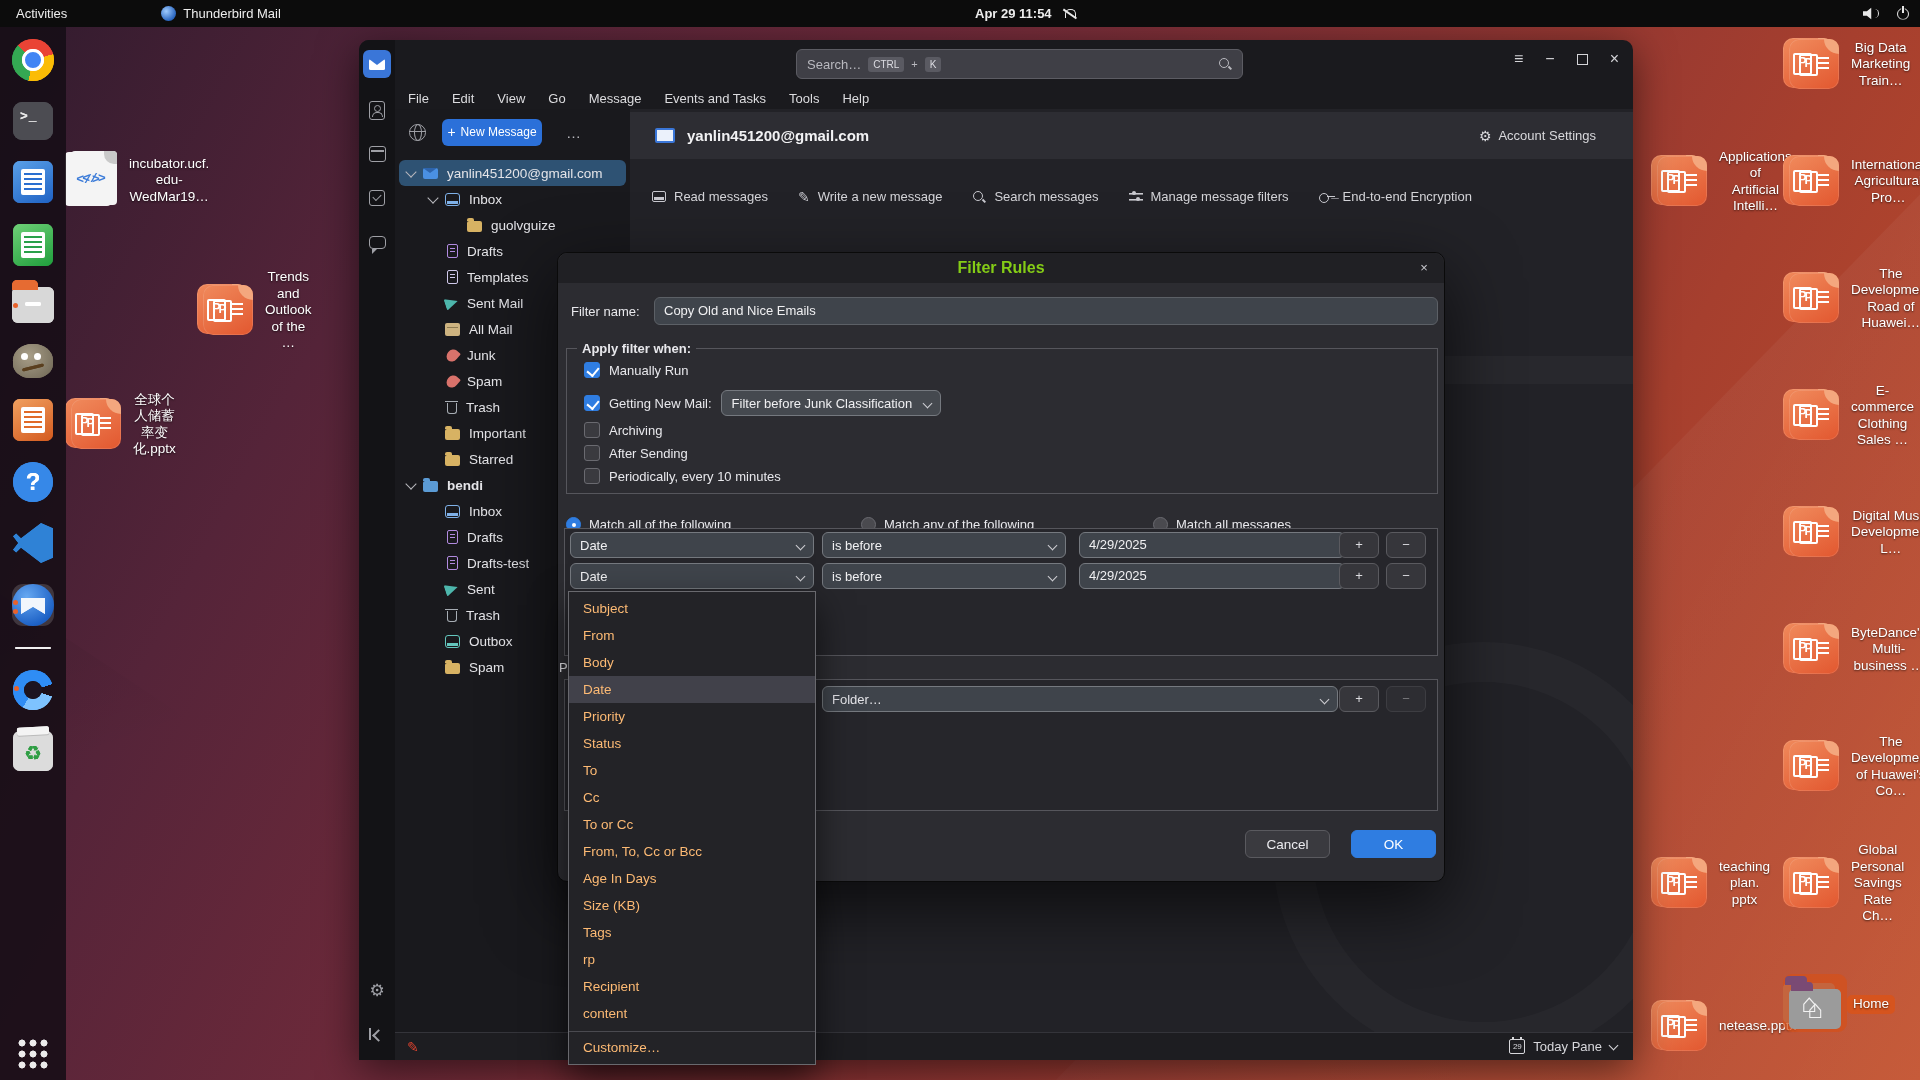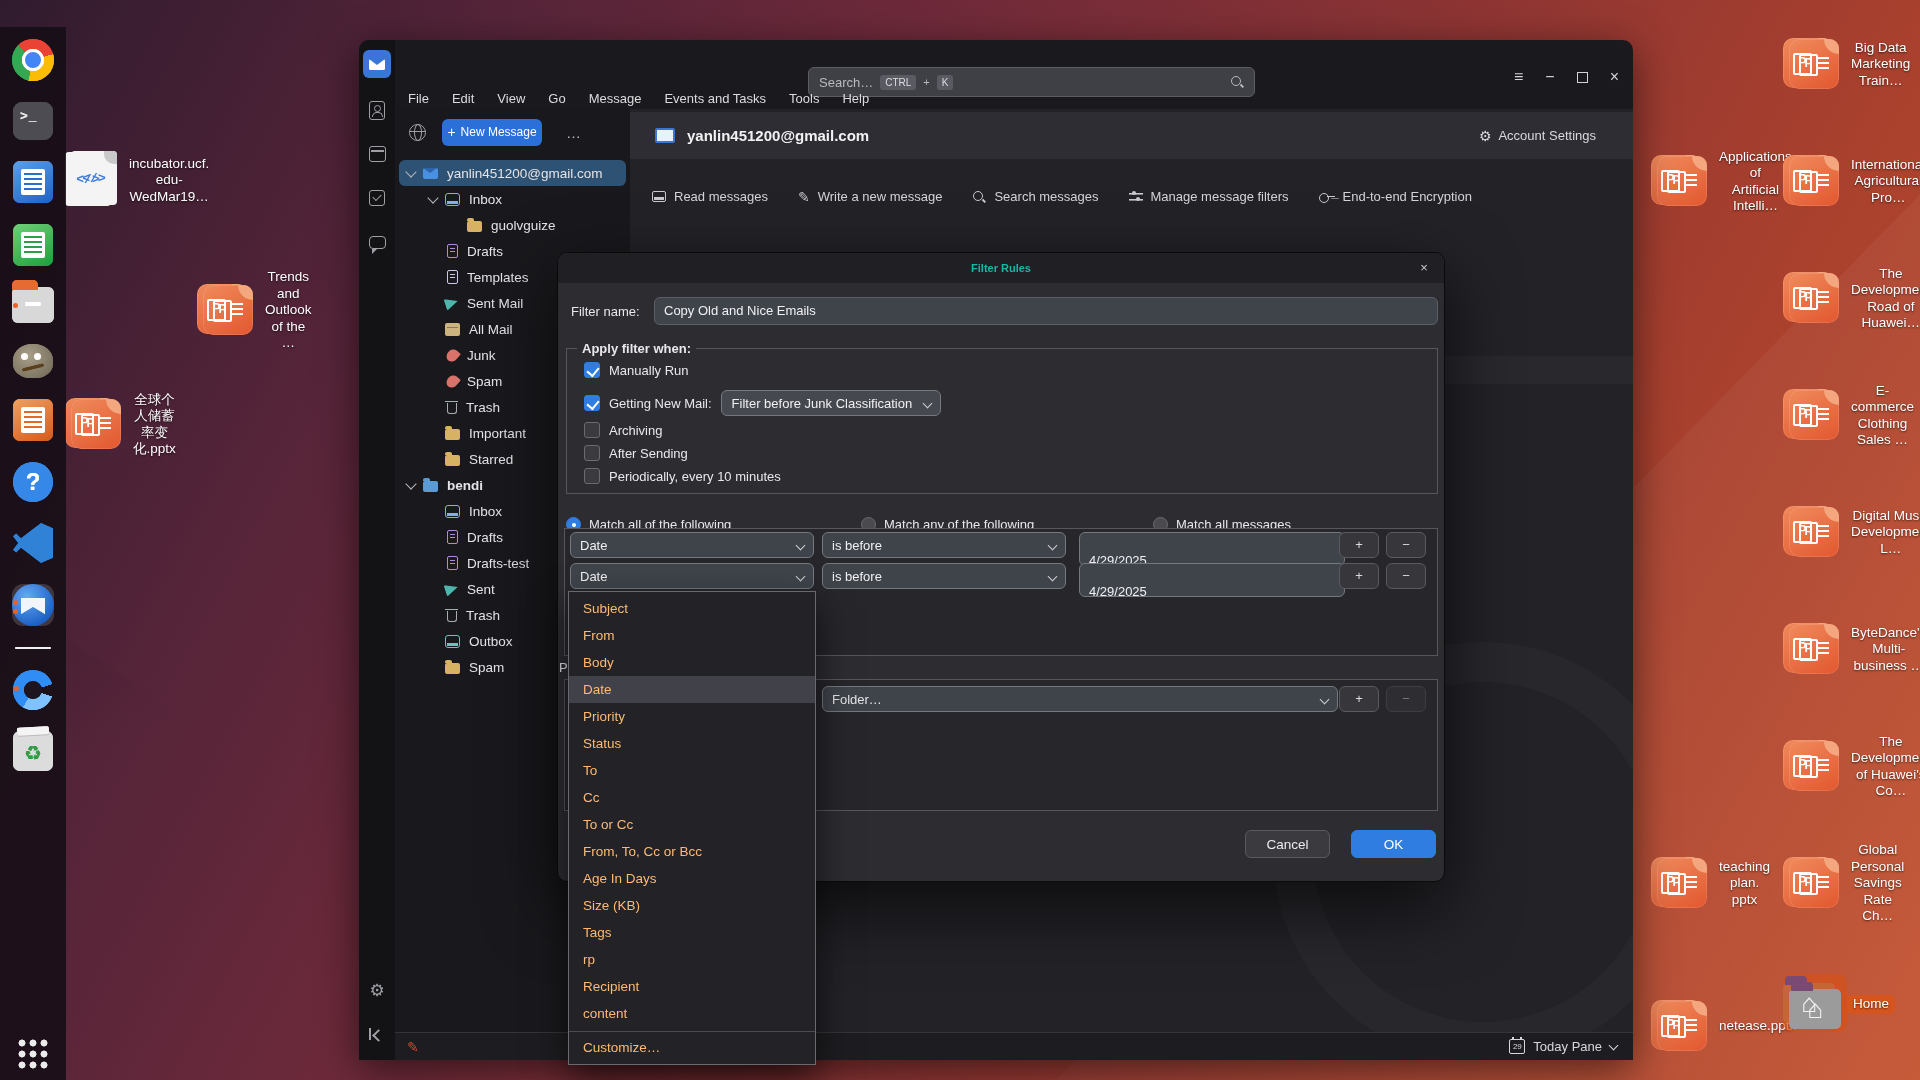--- a/index.html
+++ b/index.html
@@ -126,21 +126,21 @@
   .ico-tasks::after { content:""; position:absolute; left:3px; top:3px; width:7px; height:4px; border-left:1.8px solid #9fa0a6;
     border-bottom:1.8px solid #9fa0a6; transform:rotate(-45deg); }
   .ico-chat { width:17px; height:13px; border:1.7px solid #9fa0a6; border-radius:4px; position:relative; }
   .ico-chat::after { content:""; position:absolute; left:2px; bottom:-6px; border-left:5px solid #9fa0a6; border-bottom:5px solid transparent; }
   .ico-gear { font-size:17px; color:#9fa0a6; line-height:1; }
   .ico-collapse { position:relative; width:16px; height:12px; }
   .ico-collapse::before { content:""; position:absolute; left:0; top:0; width:2px; height:12px; background:#9fa0a6; }
   .ico-collapse::after { content:""; position:absolute; left:5px; top:3px; width:7px; height:7px; border-left:2px solid #9fa0a6;
     border-bottom:2px solid #9fa0a6; transform:rotate(45deg); }
 
-  .titlebar { position:absolute; left:36px; top:0; right:0; height:48px;margin-top:18px; }
+  .titlebar { position:absolute; left:24px; top:0; right:0; height:48px; }
   .searchbox { position:absolute; left:413px; top:9px; width:447px; height:30px; background:#3f3f46; border:1px solid #5c5c63;
     border-radius:6px; display:flex; align-items:center; padding:0 10px; color:#b9b9bf; font-size:13px; gap:7px; }
   .kbd { background:#5a5a62; color:#dcdce2; border-radius:3px; font-size:10px; padding:2px 5px; }
   .searchbox .plus { font-size:11px; }
   .ic-search { position:relative; width:14px; height:14px; display:inline-block; }
   .ic-search::before { content:""; position:absolute; left:1px; top:1px; width:8px; height:8px; border:1.7px solid #b9b9bf; border-radius:50%; }
   .ic-search::after { content:""; position:absolute; left:10px; top:10px; width:4px; height:1.7px; background:#b9b9bf; transform:rotate(45deg); }
   .searchbox .ic-search { margin-left:auto; }
   .wctrl { position:absolute; top:10px; display:flex; align-items:center; gap:22px; right:14px; color:#d4d4d8; font-size:16px; }
   .wctrl span { cursor:default; }
@@ -224,21 +224,21 @@
   .todaypane { margin-left:auto; margin-right:16px; display:flex; align-items:center; gap:8px; color:#d8d8dc; font-size:13px; }
   .ic-cal29 { width:16px; height:15px; border:1.5px solid #d8d8dc; border-radius:2px; font-size:8px; line-height:13px; text-align:center;
     color:#d8d8dc; position:relative; }
   .ic-cal29::before { content:""; position:absolute; left:2px; top:-3px; width:2px; height:3px; background:#d8d8dc; box-shadow:8px 0 0 #d8d8dc; }
   .caret-s { width:7px; height:7px; border-right:1.5px solid #d8d8dc; border-bottom:1.5px solid #d8d8dc; transform:rotate(45deg); margin-top:-3px; }
 
   
   .dialog { position:absolute; left:557px; top:252px; width:888px; height:630px; background:#2c2c31; border-radius:10px;
     border:1px solid #0a0a0a; box-shadow:0 24px 70px rgba(0,0,0,.65); z-index:20; color:#e8e8ec; font-size:13px; }
   .dlg-title { position:absolute; left:0; right:0; top:0; height:30px; background:#202024; border-radius:10px 10px 0 0;
-    text-align:center; font-weight:bold; font-size:11px; line-height:30px; color:#14b8a6; }
+    text-align:center; font-weight:bold; font-size:16px; line-height:30px; color:#84cc16; }
   .dlg-close { position:absolute; right:12px; top:7px; width:16px; height:16px; color:#c9c9cf; font-size:13px; line-height:16px; text-align:center; }
   .fn-label { position:absolute; left:13px; top:51px; }
   .fn-input { position:absolute; left:96px; top:44px; width:784px; height:28px; background:#3f444b; border:1px solid #5c6066;
     border-radius:6px; line-height:26px; padding:0 9px; color:#f0f0f2; }
   .fieldset { position:absolute; left:8px; top:95px; width:872px; height:146px; border:1px solid #56565c; }
   .legend { position:absolute; left:10px; top:-8px; background:#2c2c31; padding:0 5px; font-weight:bold; }
   .cbrow { position:absolute; left:17px; display:flex; align-items:center; gap:9px; }
   .cb { width:16px; height:16px; border-radius:3px; background:#3a3a3f; border:1px solid #6a6a70; position:relative; flex:none; }
   .cb.checked { background:#2f7de1; border-color:#2f7de1; }
   .cb.checked::after { content:""; position:absolute; left:4px; top:2px; width:6px; height:9px; border-right:2px solid #fff;
@@ -251,21 +251,21 @@
   .radio-item { display:flex; align-items:center; gap:8px;margin-top:12px; }
   .rb { width:15px; height:15px; border-radius:50%; background:#4a4a4f; border:1px solid #6a6a70; position:relative; flex:none; }
   .rb.sel { background:#2f7de1; border-color:#2f7de1; }
   .rb.sel::after { content:""; position:absolute; left:4.5px; top:4.5px; width:4px; height:4px; background:#fff; border-radius:50%; }
   .condbox { position:absolute; left:6px; top:275px; width:874px; height:128px; border:1px solid #56565c; background:#26262b; }
   .cond-row { position:relative; height:28px; margin-top:3px; }
   .cselect { position:absolute; height:26px; background:#3f444b; border:1px solid #75797f; border-radius:6px; display:flex;
     align-items:center; padding:0 24px 0 9px; color:#f0f0f2; }
   .cs-attr { left:5px; width:244px; } .cs-op { left:257px; width:244px; }
   .cinput { position:absolute; left:514px; width:266px; height:26px; background:#3f444b; border:1px solid #75797f; border-radius:6px;
-    line-height:24px; padding:16px 9px; color:#f0f0f2; }
+    line-height:24px; padding:0 9px; color:#f0f0f2; }
   .pm { position:absolute; top:0; width:40px; height:26px; background:#36363b; border:1px solid #5a5a5f; border-radius:6px;
     color:#dcdce0; text-align:center; line-height:24px; }
   .pm-add { left:774px; } .pm-del { left:821px; }
   .perform-label { position:absolute; left:1px; top:407px; }
   .actbox { position:absolute; left:6px; top:426px; width:874px; height:132px; border:1px solid #56565c; background:#26262b; }
   .folder-select { position:absolute; left:257px; top:6px; width:516px; height:26px; background:#3f444b; border:1px solid #75797f;
     border-radius:6px; display:flex; align-items:center; padding:0 24px 0 9px; color:#e4e4e8; }
   .actbox .pm-add { top:6px; } .actbox .pm-del { top:6px; opacity:.45; }
   .dlg-btns { position:absolute; right:8px; bottom:23px; display:flex; gap:21px; }
   .btn { width:85px; height:28px; border-radius:6px; text-align:center; line-height:28px; font-size:13.5px; }
@@ -277,20 +277,35 @@
     box-shadow:0 14px 34px rgba(0,0,0,.6); z-index:25; padding:3px 0 4px; }
   .mi { height:27px; line-height:27px; padding-left:14px; color:#fdba74; font-size:13.5px; }
   .mi.hl { background:#41414a; }
   .mi.sep { border-top:1px solid #4a4a50; margin-top:4px; padding-top:2px; height:29px; }
 </style>
 </head>
 <body>
 
 <div class="desktop">
 
+  <div class="topbar">
+    <span class="tb-activities">Activities</span>
+    <span class="tb-app">
+      <span class="tb-tbico"></span>
+      <span>Thunderbird Mail</span>
+    </span>
+    <span class="tb-clock">
+      <span>Apr 29 11:54</span>
+      <span class="bell"></span>
+    </span>
+    <span class="tb-right">
+      <span class="spk"></span>
+      <span class="pwr"></span>
+    </span>
+  </div>
 
   <div class="dock">
 
   <div class="dock-item dk-chrome">
         <span class="dk dk-chrome"></span>
 
       </div>
       <div class="dock-item dk-terminal">
         <span class="dk dk-terminal"></span>
 

